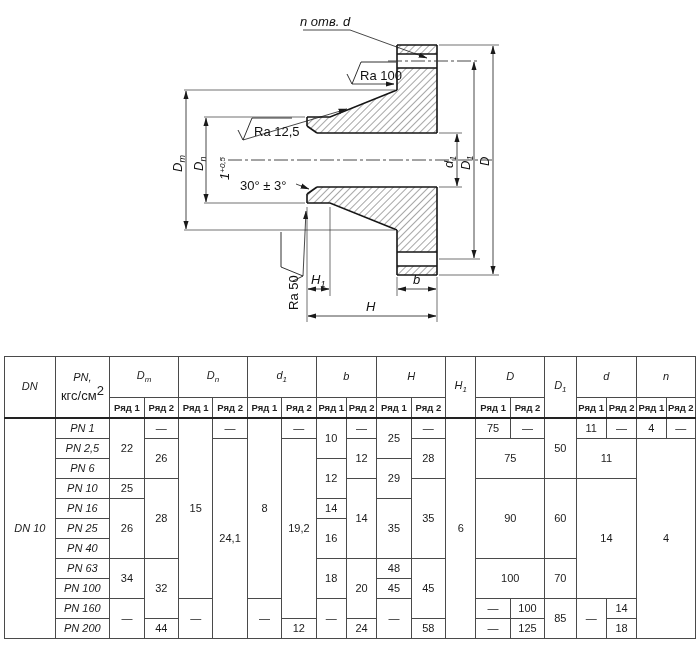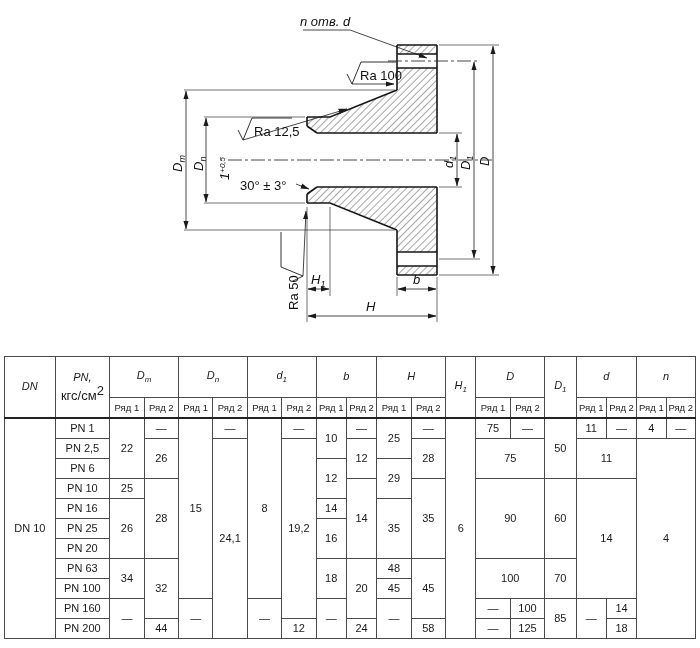--- a/index.html
+++ b/index.html
@@ -6,29 +6,29 @@
   body{width:700px;height:648px;font-family:"Liberation Sans",sans-serif;color:#1a1a1a;overflow:hidden;}
   .drawing-area{width:670px;height:356px;}
   svg text{font-family:"Liberation Sans",sans-serif;font-size:13px;font-style:italic;fill:#111;}
   svg .plain{font-style:normal;}
   svg .sub{font-size:9px;}
   svg .sup{font-size:8px;}
   .table-wrap{padding:0 4px;}
   table{border-collapse:collapse;width:692px;table-layout:fixed;font-size:11px;}
   th,td{border:1px solid #4a4a4a;text-align:center;vertical-align:middle;padding:0;font-weight:normal;height:19px;line-height:1.05;}
   thead tr.grp th{height:40px;}
-  thead tr.sub-row th{height:19px;font-size:9.5px;color:#222;}
+  thead tr.sub-row th{height:19px;font-size:9.5px;color:#222;font-weight:bold;}
   thead tr.sub-row th, thead tr.grp th{border-bottom-width:1px;}
   thead{border-bottom:2.5px solid #222;}
   tbody tr td{height:19px;}
   .hl{font-style:italic;}
   sub{font-size:8px;font-style:italic;}
   sup{font-size:8px;}
   .small{font-size:13px;}
-  td.it{}
+  td.it{font-style:italic;}
 </style>
 </head>
 <body>
 
 <div class="drawing-area">
 <svg width="700" height="356" viewBox="0 0 700 356">
   <defs>
     <pattern id="hatch" width="5" height="5" patternUnits="userSpaceOnUse" patternTransform="rotate(45)">
       <line x1="0" y1="0" x2="0" y2="5" stroke="#3a3a3a" stroke-width="0.9"></line>
     </pattern>
@@ -227,21 +227,21 @@
           <td class="it">PN 16</td>
           <td rowspan="3">26</td>
           <td>14</td>
           <td rowspan="3">35</td>
         </tr>
         <tr>
           <td class="it">PN 25</td>
           <td rowspan="2">16</td>
         </tr>
         <tr>
-          <td class="it">PN 20</td>
+          <td class="it">PN 40</td>
         </tr>
         <tr>
           <td class="it">PN 63</td>
           <td rowspan="2">34</td>
           <td rowspan="3">32</td>
           <td rowspan="2">18</td>
           <td rowspan="3">20</td>
           <td>48</td>
           <td rowspan="3">45</td>
           <td rowspan="2" colspan="2">100</td>

